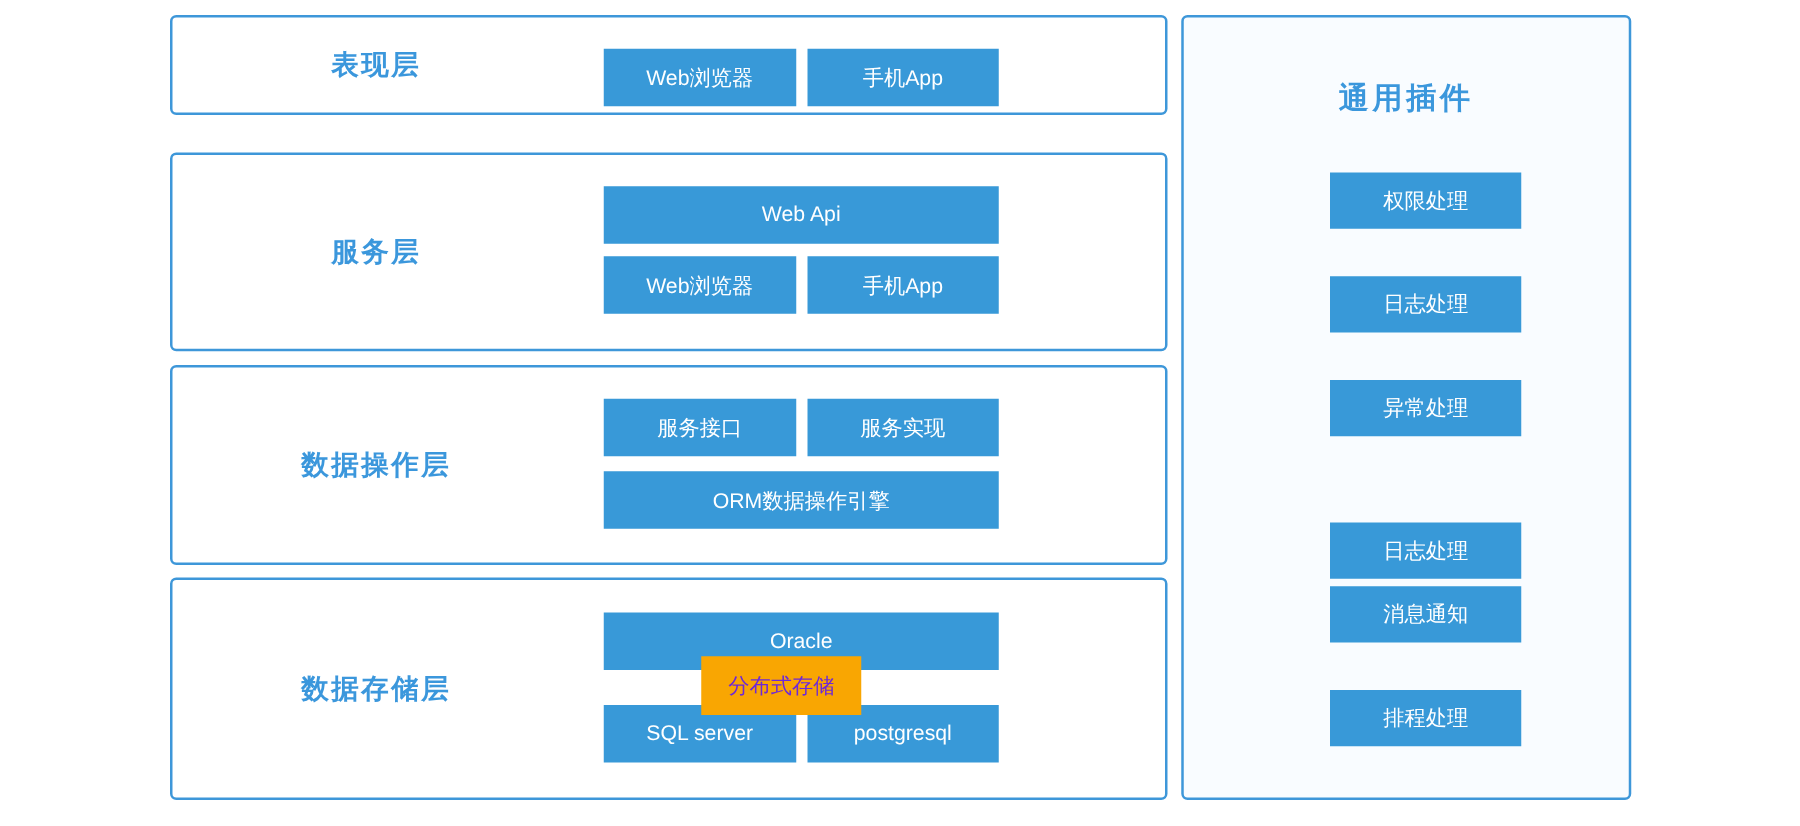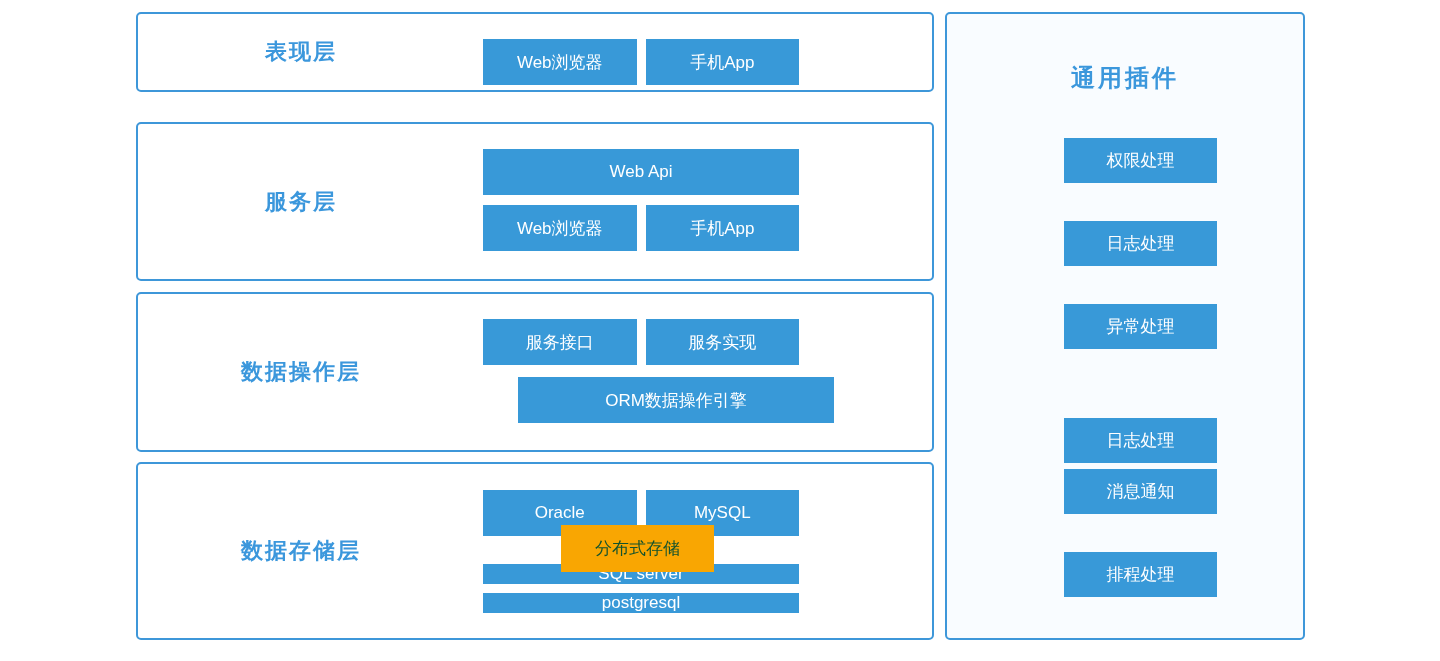--- a/index.html
+++ b/index.html
@@ -66,24 +66,24 @@
     display: flex;
     align-items: center;
     justify-content: center;
     white-space: nowrap;
   }
   .node.wide { width: 100%; }
   .overlay-node {
     position: absolute;
     left: 78px;
     top: 61px;
-    width: 153px;
+    width: 128px;
     height: 47px;
     background: var(--orange);
-    color: #14532d;
+    color: #6d28d9;
     font-size: 17px;
     display: flex;
     align-items: center;
     justify-content: center;
     z-index: 2;
   }
   .plugins-panel {
     position: absolute;
     left: 945px;
     top: 12px;
@@ -145,34 +145,33 @@
     </div>
   </div>
 
   <div class="layer-box" style="top:292px; height:160px;">
     <div class="layer-label">数据操作层</div>
     <div class="btn-block">
       <div class="row" style="top:25px;">
         <div class="node">服务接口</div>
         <div class="node">服务实现</div>
       </div>
-      <div class="row" style="top:83px;margin-left:35px;">
+      <div class="row" style="top:83px;">
         <div class="node wide">ORM数据操作引擎</div>
       </div>
     </div>
   </div>
 
   <div class="layer-box" style="top:462px; height:178px;">
     <div class="layer-label">数据存储层</div>
     <div class="btn-block">
       <div class="row" style="top:26px;">
         <div class="node">Oracle</div>
-        <div class="node">MySQL</div>
       </div>
-      <div class="row" style="top:100px;flex-direction:column;">
+      <div class="row" style="top:100px;">
         <div class="node">SQL server</div>
         <div class="node">postgresql</div>
       </div>
       <div class="overlay-node">分布式存储</div>
     </div>
   </div>
 
   <div class="plugins-panel">
     <div class="panel-title">通用插件</div>
     <div class="plugin-node" style="top:124px;">权限处理</div>

